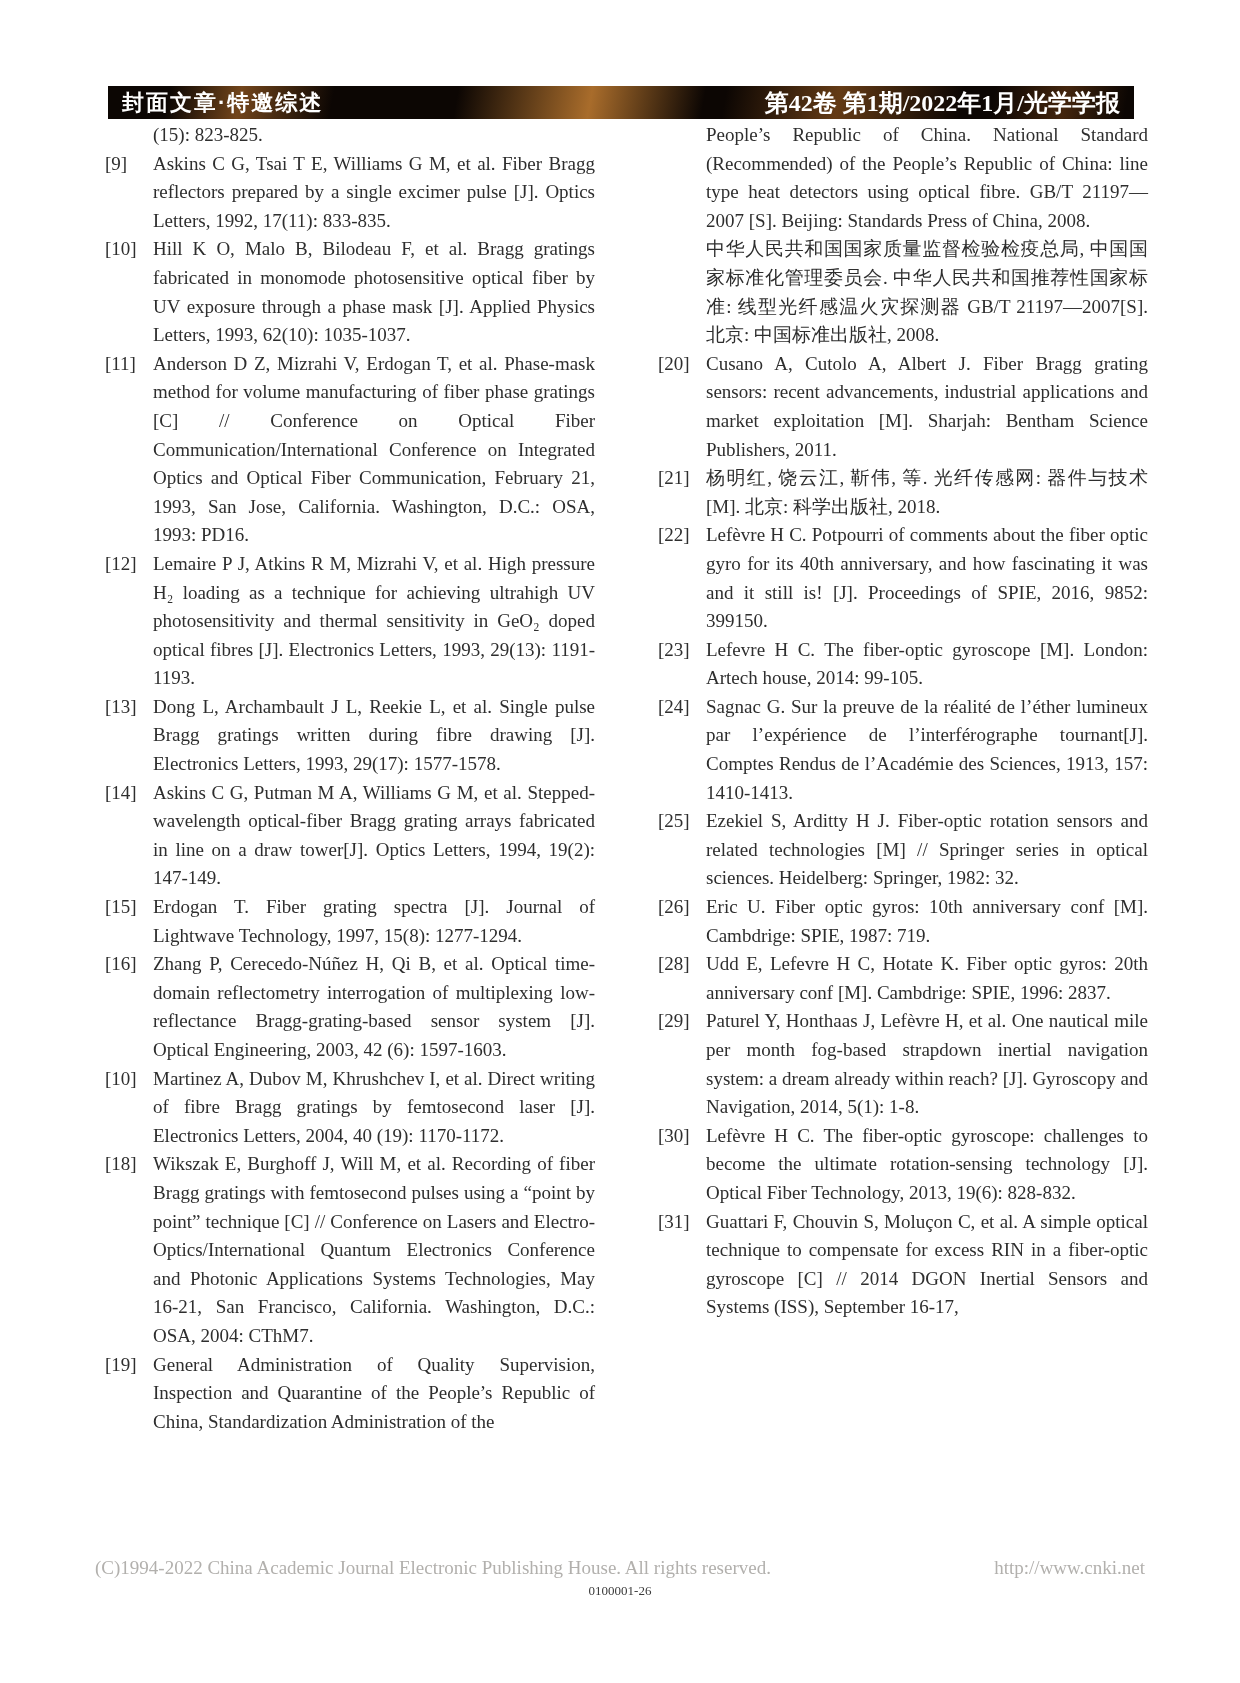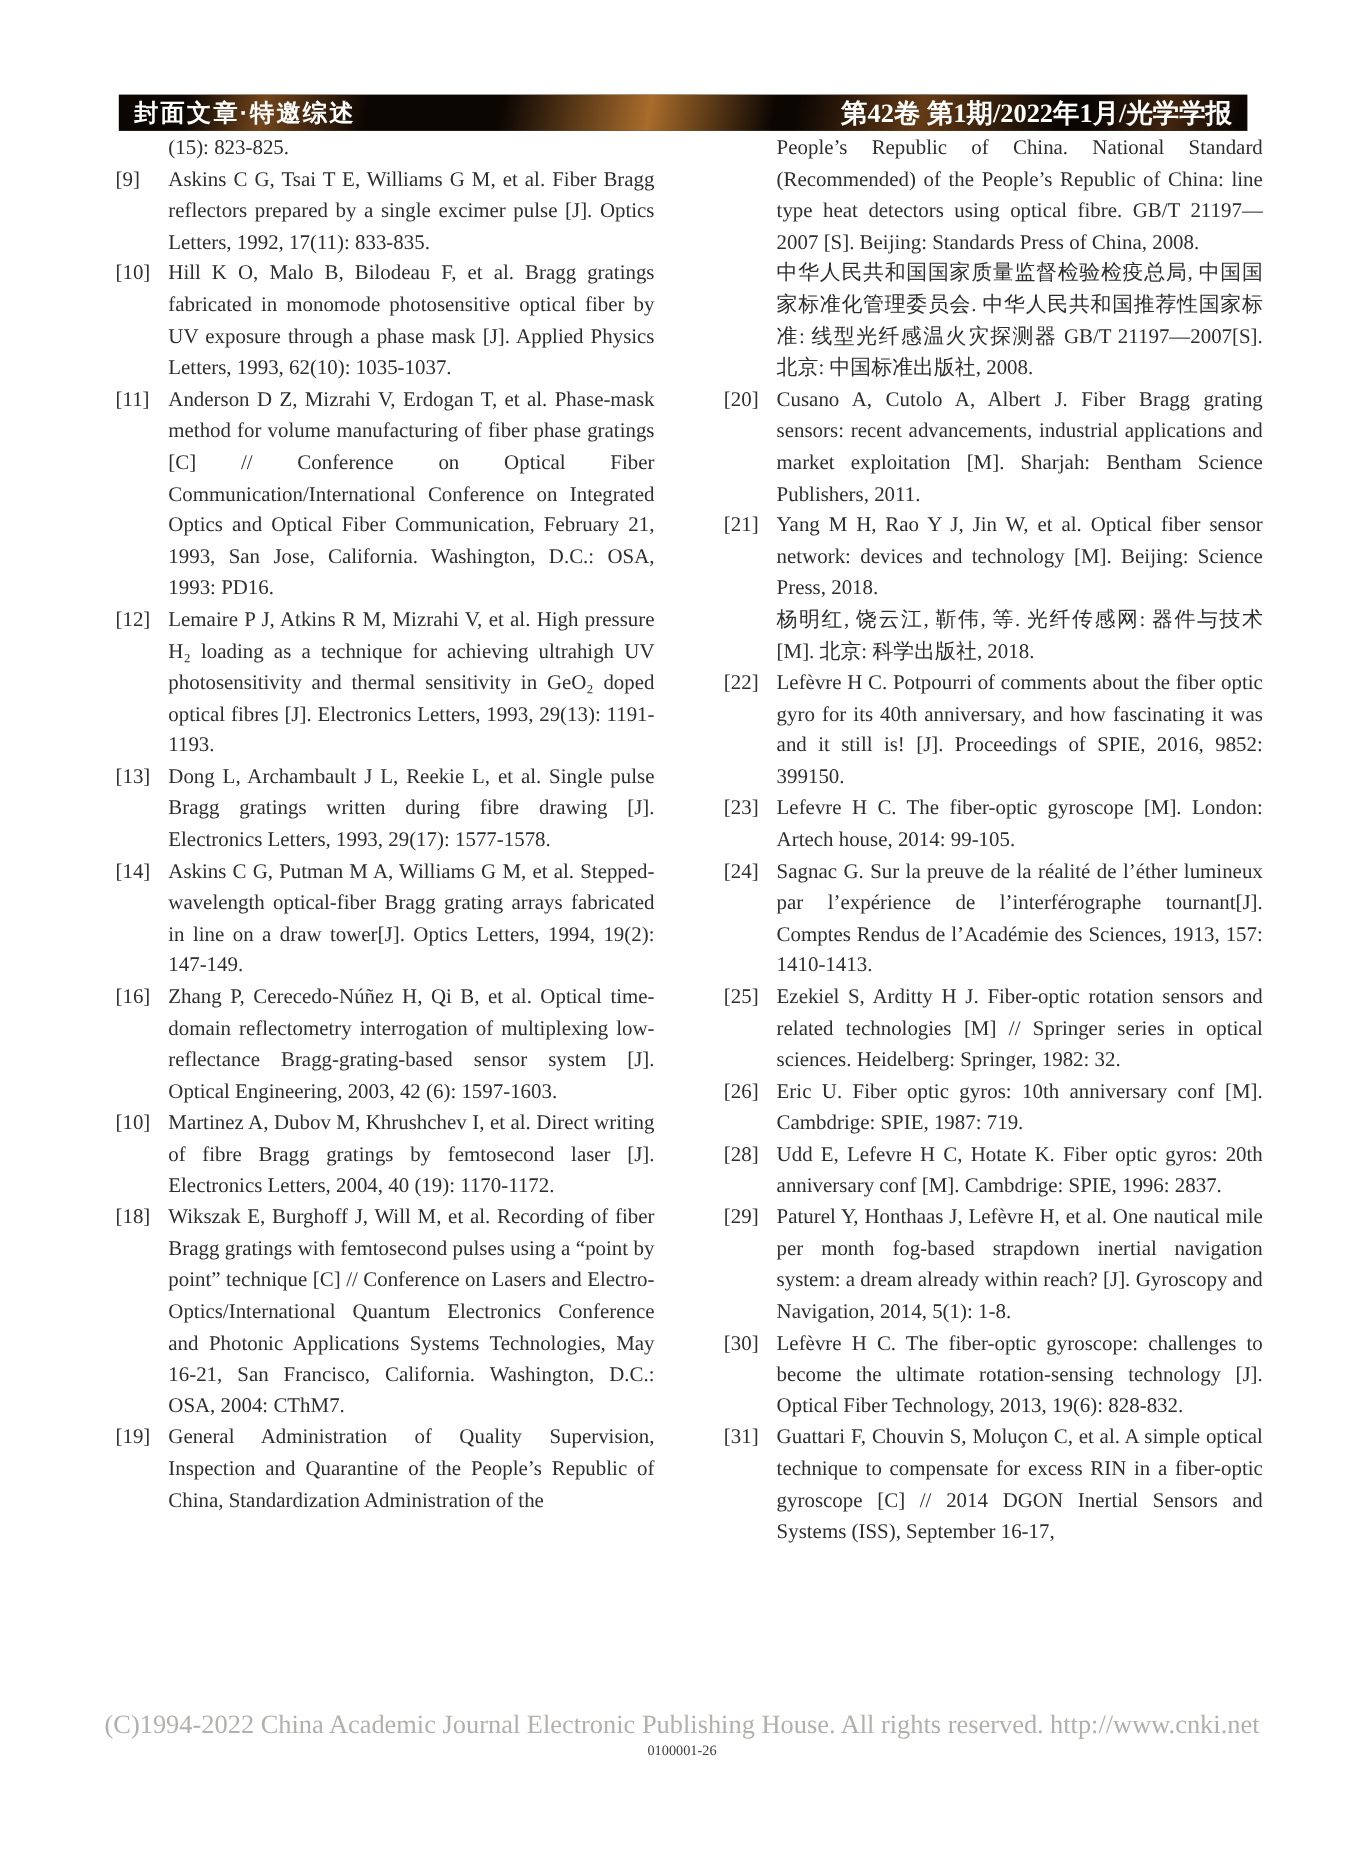--- a/index.html
+++ b/index.html
@@ -38,21 +38,21 @@
   .ref .body{flex:1;min-width:0;}
   .txt{
     font-size:19px;line-height:28.6px;
     text-align:justify;
   }
   .txt:empty{display:none;}
   
   .copyright-row{
     position:absolute;top:1556px;left:95px;width:1050px;
     display:flex;justify-content:space-between;
-    color:#b2b0ad;font-size:24px;line-height:24px;
+    color:#b2b0ad;font-size:19px;line-height:24px;
   }
   .copyright-row .url{color:#b2b0ad;text-decoration:none;}
   .pageno{
     position:absolute;top:1583px;left:0;width:1240px;
     text-align:center;font-size:13px;color:#3a3a3a;
   }
 </style>
 </head>
 <body>
 
@@ -100,20 +100,26 @@
           <div class="txt">Dong L, Archambault J L, Reekie L, et al. Single pulse Bragg gratings written during fibre drawing [J]. Electronics Letters, 1993, 29(17): 1577-1578.</div>
         </div>
     </div>
     <div class="ref">
       <span class="num">[14]</span>
       <div class="body">
           <div class="txt">Askins C G, Putman M A, Williams G M, et al. Stepped-wavelength optical-fiber Bragg grating arrays fabricated in line on a draw tower[J]. Optics Letters, 1994, 19(2): 147-149.</div>
         </div>
     </div>
     <div class="ref">
+      <span class="num">[15]</span>
+      <div class="body">
+          <div class="txt">Erdogan T. Fiber grating spectra [J]. Journal of Lightwave Technology, 1997, 15(8): 1277-1294.</div>
+        </div>
+    </div>
+    <div class="ref">
       <span class="num">[16]</span>
       <div class="body">
           <div class="txt">Zhang P, Cerecedo-Núñez H, Qi B, et al. Optical time-domain reflectometry interrogation of multiplexing low-reflectance Bragg-grating-based sensor system [J]. Optical Engineering, 2003, 42 (6): 1597-1603.</div>
         </div>
     </div>
     <div class="ref">
       <span class="num">[10]</span>
       <div class="body">
           <div class="txt">Martinez A, Dubov M, Khrushchev I, et al. Direct writing of fibre Bragg gratings by femtosecond laser [J]. Electronics Letters, 2004, 40 (19): 1170-1172.</div>
         </div>
@@ -142,21 +148,20 @@
     </div>
     <div class="ref">
       <span class="num">[20]</span>
       <div class="body">
           <div class="txt">Cusano A, Cutolo A, Albert J. Fiber Bragg grating sensors: recent advancements, industrial applications and market exploitation [M]. Sharjah: Bentham Science Publishers, 2011.</div>
         </div>
     </div>
     <div class="ref">
       <span class="num">[21]</span>
       <div class="body">
-          <div class="txt">Yang M H, Rao Y J, Jin W, et al. Optical fiber sensor network: devices and technology [M]. Beijing: Science Press, 2018.</div>
           <div class="txt">杨明红, 饶云江, 靳伟, 等. 光纤传感网: 器件与技术[M]. 北京: 科学出版社, 2018.</div>
         </div>
     </div>
     <div class="ref">
       <span class="num">[22]</span>
       <div class="body">
           <div class="txt">Lefèvre H C. Potpourri of comments about the fiber optic gyro for its 40th anniversary, and how fascinating it was and it still is! [J]. Proceedings of SPIE, 2016, 9852: 399150.</div>
         </div>
     </div>
     <div class="ref">

